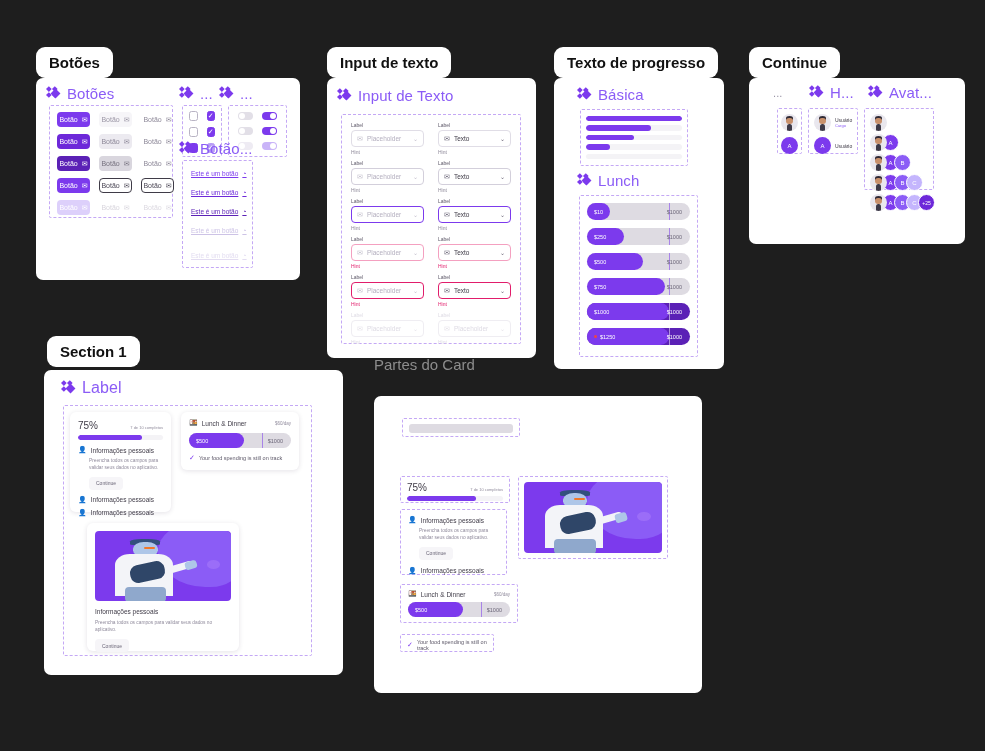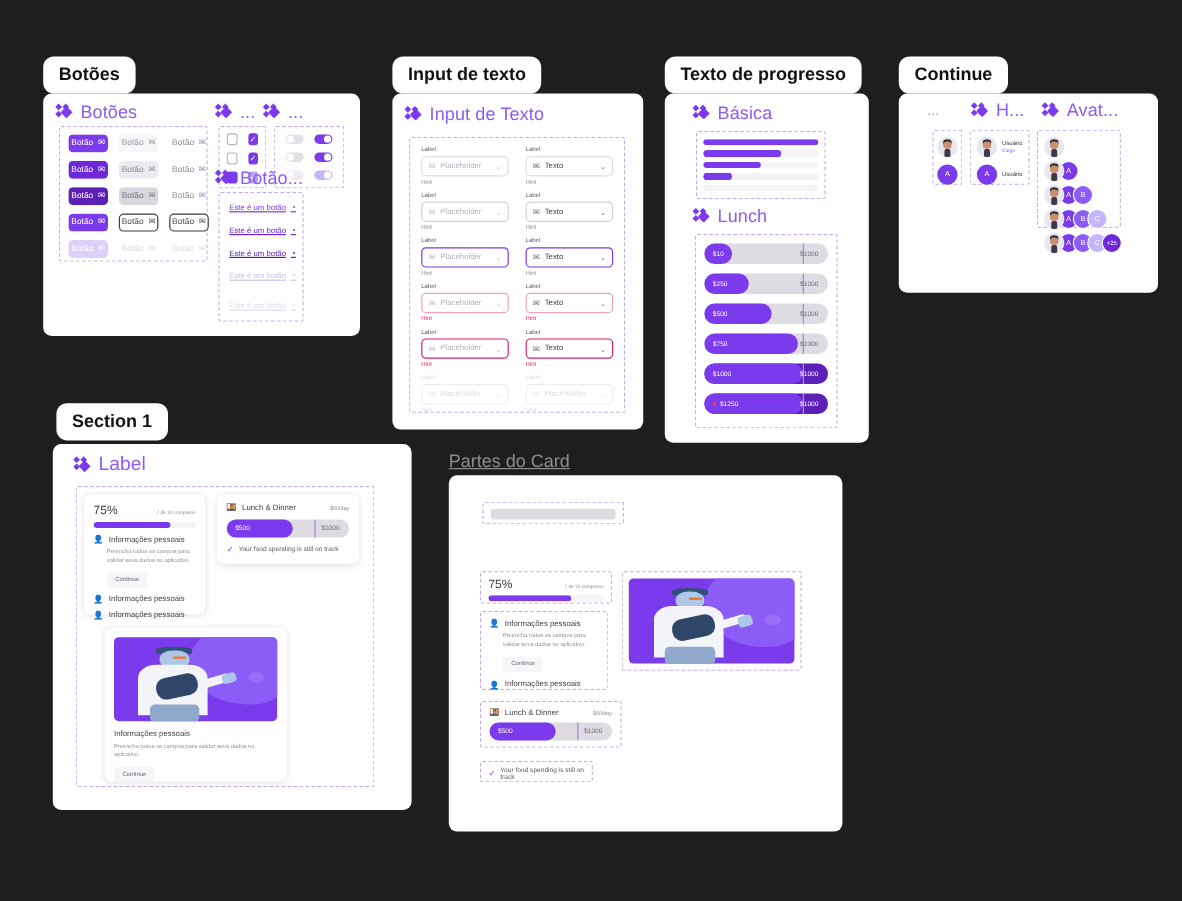--- a/index.html
+++ b/index.html
@@ -790,21 +790,21 @@
           <i class="p-bag"></i>
             <i class="p-leg"></i>
         </div>
         <div class="card-title" style="margin-top:7px; font-size:6.5px;">Informações pessoais</div>
         <div class="card-desc" style="margin-top:4px;">Preencha todos os campos para validar seus dados no aplicativo.</div>
         <button class="btn btn-soft" style="margin-top:6px; height:13px; font-size:5px; color:#6b6678;">Continue</button>
       </div>
     </div>
   </div>
 
-  <div class="frame-tab plain" style="left:374px; top:376px;text-decoration:underline;">Partes do Card</div>
+  <div class="frame-tab plain" style="left:374px; top:356px;">Partes do Card</div>
   <div class="panel" style="left:374px; top:396px; width:328px; height:297px;">
 
     <div class="dash" style="position:absolute; left:28px; top:22px; width:118px; height:19px; padding:5px 6px;">
       <div class="sk-bar" style="width:100%;"></div>
     </div>
 
     <div class="dash" style="position:absolute; left:26px; top:80px; width:110px; height:27px; padding:5px 6px;">
       <div style="display:flex; align-items:baseline; justify-content:space-between;">
         <span style="font-size:10px; color:#3f3b47;">75%</span>
         <span style="font-size:4px; color:#918c9d;">7 de 10 completos</span>

